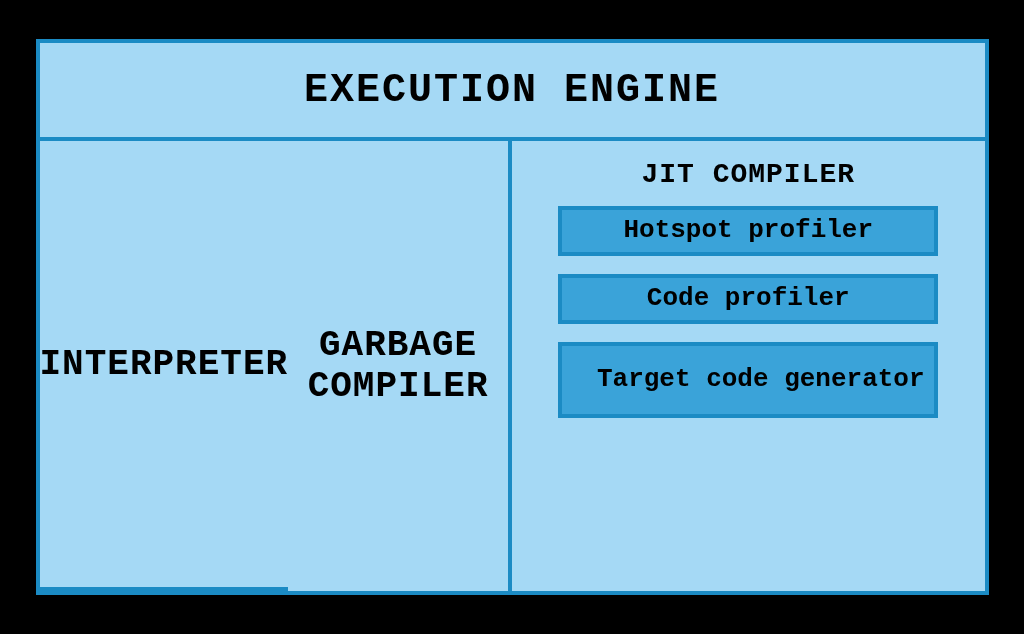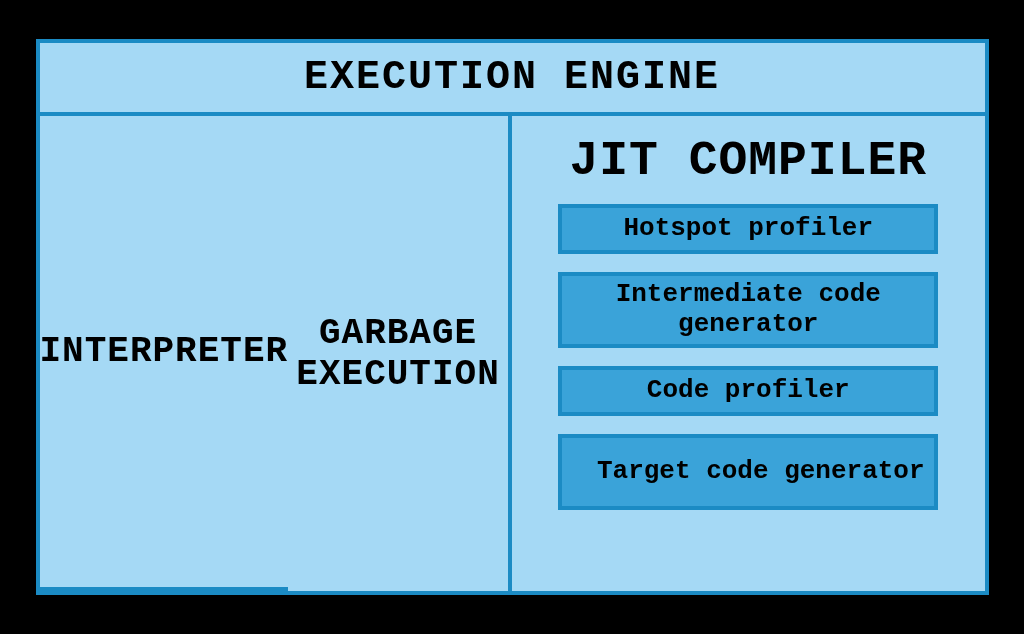--- a/index.html
+++ b/index.html
@@ -19,21 +19,21 @@
     }
     .outer-container {
       width: 953px;
       height: 556px;
       background: #a5d9f5;
       border: 4px solid #1b8bc4;
       display: flex;
       flex-direction: column;
     }
     .header {
-      height: 73px;
+      height: 98px;
       border-bottom: 4px solid #1b8bc4;
       display: flex;
       align-items: center;
       justify-content: center;
       font-size: 40px;
       letter-spacing: 2px;
       color: #000;
     }
     .body {
       flex: 1;
@@ -59,21 +59,21 @@
       border-bottom: 4px solid #1b8bc4;
     }
     .right-col {
       width: 50%;
       display: flex;
       flex-direction: column;
       align-items: center;
       padding: 18px 30px 24px 30px;
     }
     .jit-title {
-      font-size: 48px;
+      font-size: 28px;
       letter-spacing: 1px;
       color: #000;
       margin-bottom: 16px;
     }
     .jit-box {
       width: 380px;
       background: #3aa3d9;
       border: 4px solid #1b8bc4;
       color: #000;
       font-size: 26px;
@@ -97,23 +97,22 @@
     }
   </style>
 </head>
 <body>
 
 <div class="outer-container">
   <div class="header">EXECUTION ENGINE</div>
   <div class="body">
     <div class="left-col">
       <div class="left-cell top">INTERPRETER</div>
-      <div class="left-cell">GARBAGE EXECUTION</div>
+      <div class="left-cell">GARBAGE COMPILER</div>
     </div>
     <div class="right-col">
       <div class="jit-title">JIT COMPILER</div>
       <div class="jit-box single">Hotspot profiler</div>
-      <div class="jit-box double">Intermediate code generator</div>
       <div class="jit-box single">Code profiler</div>
       <div class="jit-box double">Target code generator</div>
     </div>
   </div>
 </div>
 
 </body></html>

